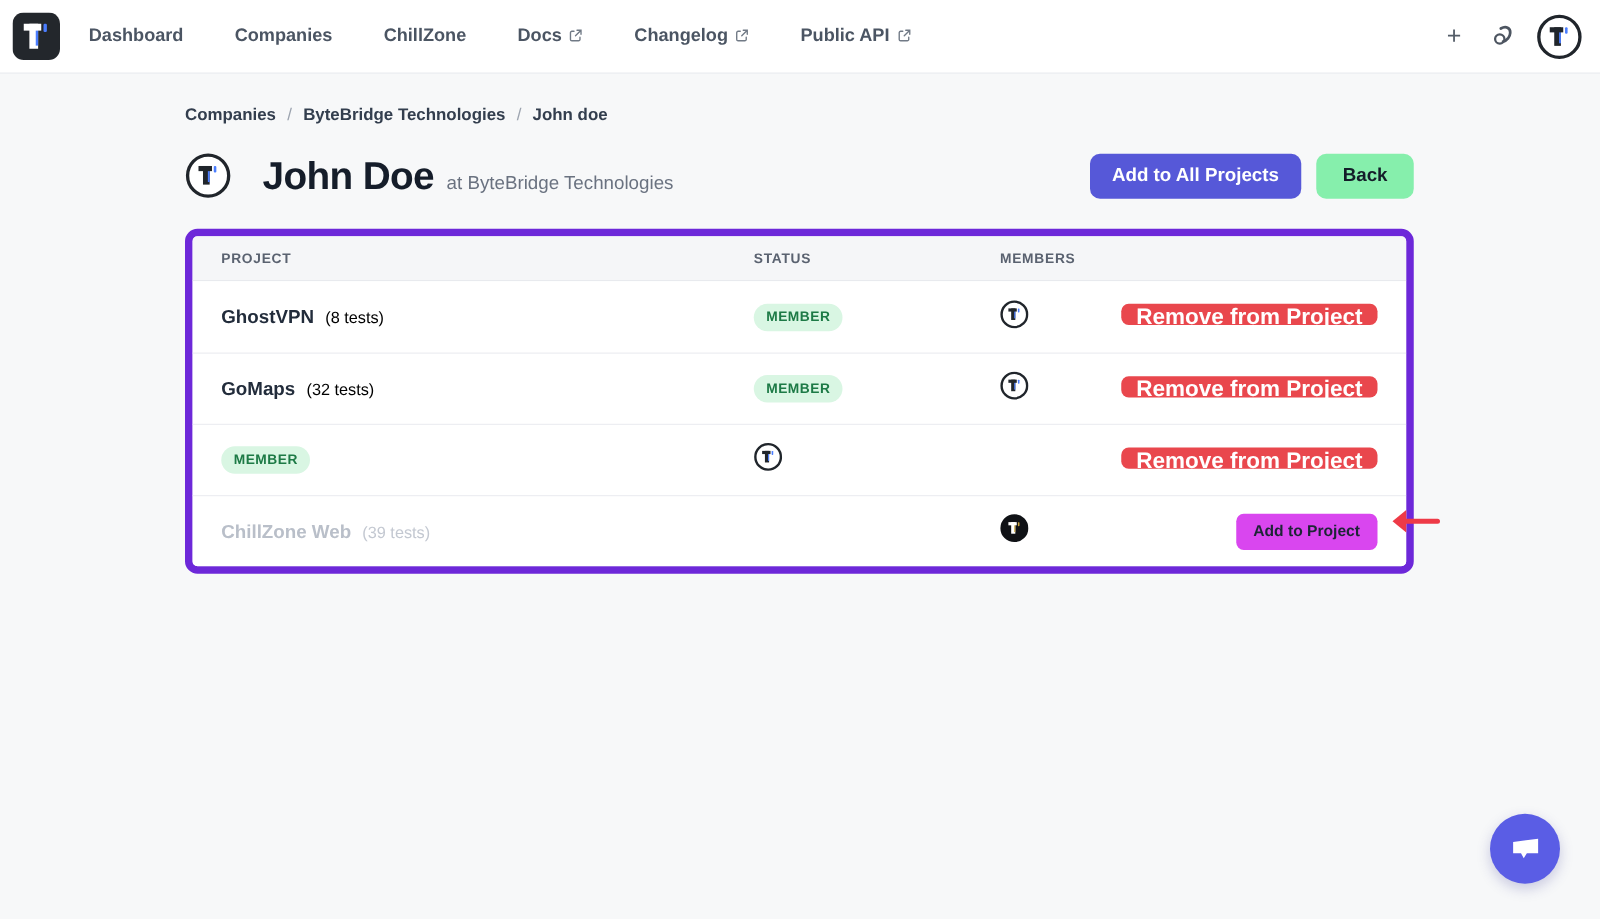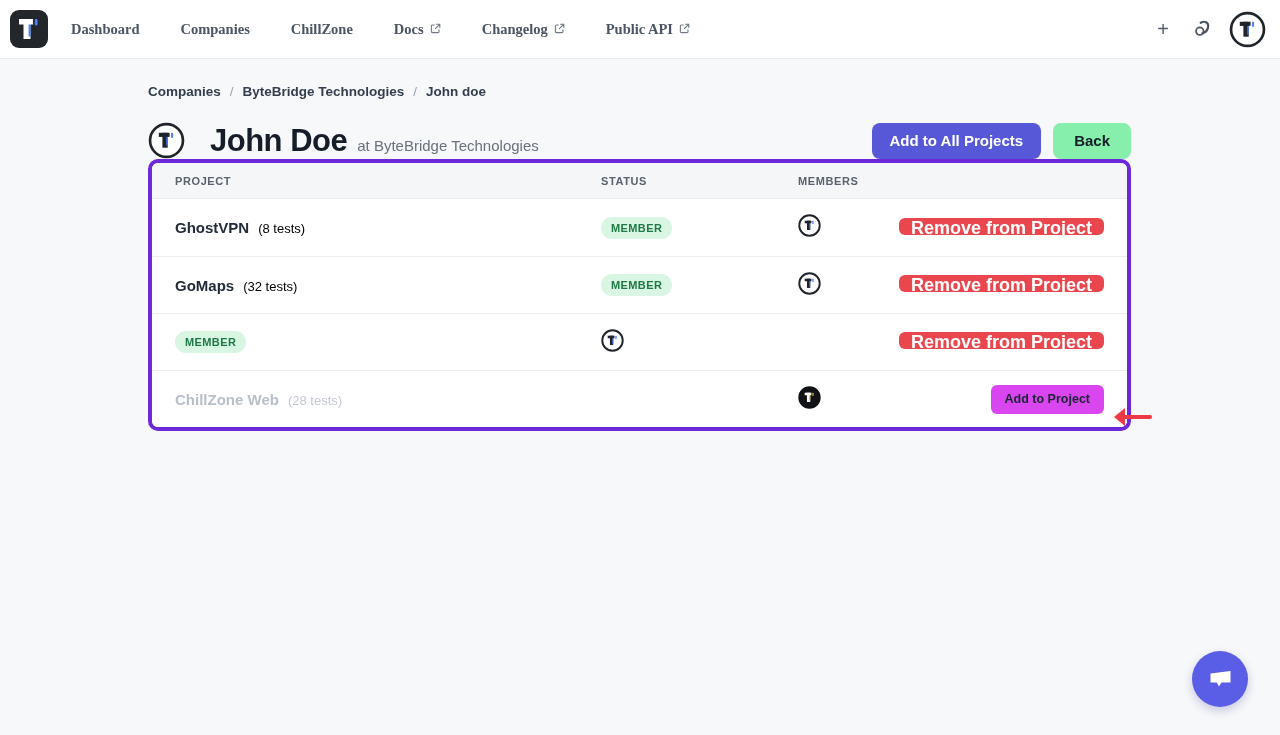--- a/index.html
+++ b/index.html
@@ -10,21 +10,21 @@
     color: #222c3b;
     position: relative;
   }
 
   
   .topbar {
     height: 59px; background: #ffffff; border-bottom: 1px solid #e9ebef;
     display: flex; align-items: center; padding: 0 14px 0 10px;
   }
   .brand-logo { width: 38px; height: 38px; flex: 0 0 auto; cursor: pointer; }
-  .nav-items { display: flex; align-items: center; gap: 41px; margin-left: 23px; flex: 1; font-family: Liberation Serif, serif; }
+  .nav-items { display: flex; align-items: center; gap: 41px; margin-left: 23px; flex: 1; }
   .nav-item {
     font-size: 14.5px; font-weight: 600; color: #4b5563; cursor: pointer;
     display: flex; align-items: center; gap: 6px; white-space: nowrap;
   }
   .nav-item .ext { display: inline-flex; margin-top: -2px; }
   .topbar-right { display: flex; align-items: center; gap: 17px; }
   .plus-btn {
     font-size: 20px; font-weight: 400; color: #545d68; cursor: pointer;
     line-height: 1; padding: 2px 6px;
   }
@@ -43,21 +43,21 @@
   .title-wrap { display: flex; align-items: baseline; margin-left: 25px; flex: 1; }
   .page-title { font-size: 31px; font-weight: 800; color: #151d2a; letter-spacing: -0.5px; }
   .page-subtitle { font-size: 15px; font-weight: 500; color: #6a7280; margin-left: 10px; }
   .header-actions { display: flex; gap: 12px; }
   .btn { border: none; border-radius: 8px; font-family: inherit; cursor: pointer; font-weight: 600; }
   .btn-primary { background: #5658d8; color: #ffffff; font-size: 15px; height: 36px; padding: 0 18px; margin-left: 32px; }
   .btn-light { background: #86efac; color: #141d29; font-size: 15px; height: 36px; padding: 0 21px; }
 
   
   .card {
-    background: #ffffff; border: 4px solid #6d28d9;
+    margin-top: 24px; background: #ffffff; border: 6px solid #6d28d9;
     border-radius: 10px; overflow: hidden;
   }
   .thead, .trow {
     display: grid; grid-template-columns: 426px 197px 1fr auto;
     align-items: center; padding: 0 23px;
   }
   .thead {
     height: 36px; background: #f5f6f8; border-bottom: 1px solid #e8eaee;
   }
   .th {
@@ -262,21 +262,21 @@
       </span>
     </div>
     <div class="action-cell">
       <button class="btn btn-danger">Remove from Project</button>
     </div>
   </div>
 
   <div class="trow inactive">
     <div class="proj-cell">
       <span class="proj-name">ChillZone Web</span>
-      <span class="proj-tests">(28 tests)</span>
+      <span class="proj-tests">(39 tests)</span>
     </div>
     <div>
       
     </div>
     <div>
       <span class="member-avatar">
         <svg viewBox="0 0 36 36" width="23" height="23">
           <circle class="av-bg" cx="18" cy="18" r="16" fill="#101216" stroke="#101216" stroke-width="3"></circle>
           <rect class="av-t1" x="10.5" y="10.5" width="10.5" height="4" fill="#ffffff"></rect>
           <rect class="av-t2" x="14" y="10.5" width="5.2" height="14.5" fill="#ffffff"></rect>

